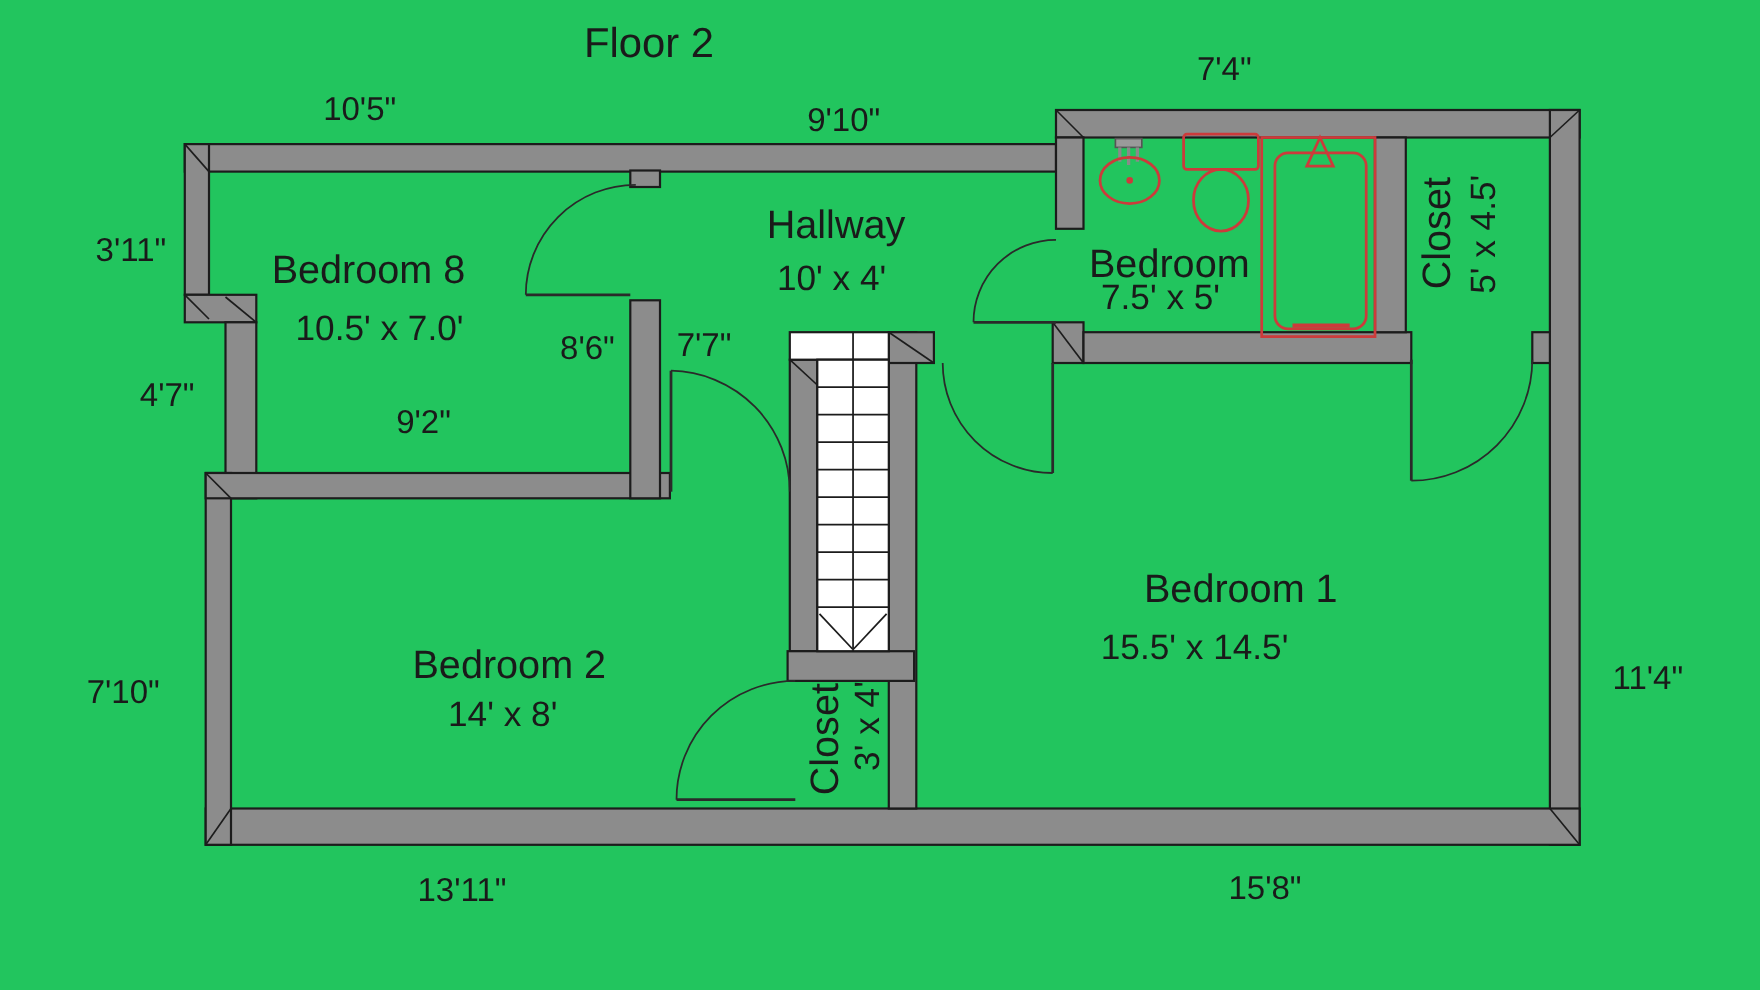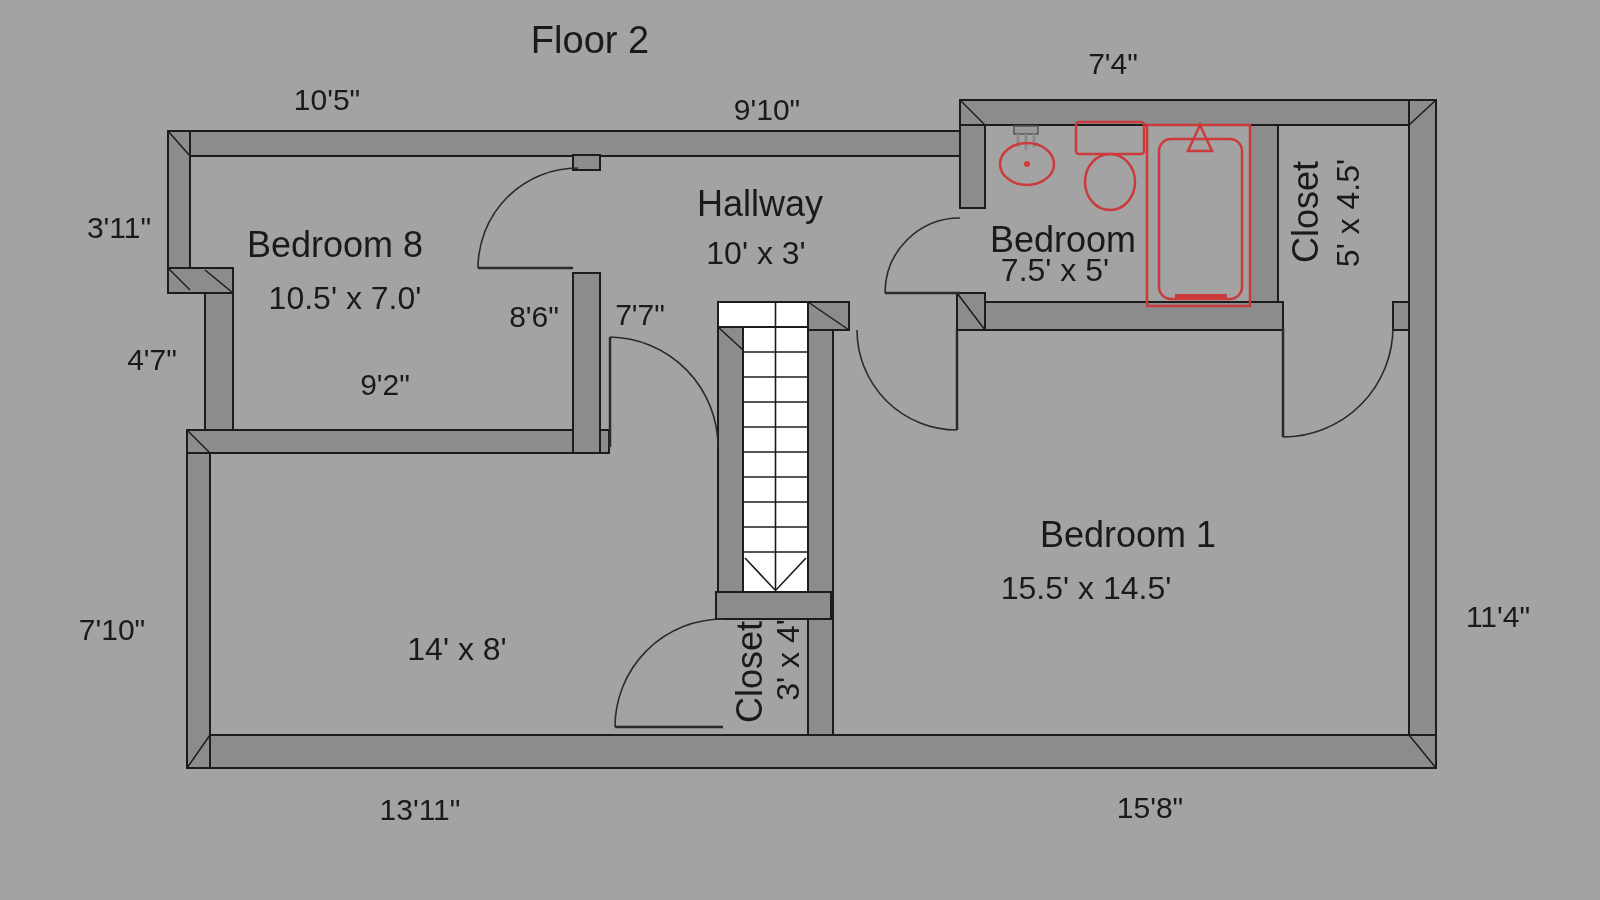--- a/index.html
+++ b/index.html
@@ -1,17 +1,17 @@
 <!DOCTYPE html>
 <html><head>
 <meta charset="utf-8">
 <style>
   html,body{margin:0;padding:0;background:#ffffff;}
   .plan{
-    position:relative;width:1600px;height:900px;background:#a3a3a3;
+    position:relative;width:1600px;height:900px;background:#22c55e;
     font-family:"Liberation Sans", sans-serif;color:#1a1a1a;overflow:hidden;
   }
   .plan svg{position:absolute;left:0;top:0;}
   .lbl{position:absolute;transform:translate(-50%,-50%);white-space:nowrap;line-height:1;}
   .lbl.rot{transform:translate(-50%,-50%) rotate(-90deg);}
   .title{font-size:38px;}
   .room{font-size:36px;}
   .size{font-size:32px;}
   .dim{font-size:30px;}
 </style>
@@ -139,28 +139,29 @@
   <div class="lbl dim" style="left:420px;top:810px;">13'11"</div>
   <div class="lbl dim" style="left:1150px;top:808px;">15'8"</div>
   <div class="lbl dim" style="left:385px;top:385px;">9'2"</div>
   <div class="lbl dim" style="left:534px;top:317px;">8'6"</div>
   <div class="lbl dim" style="left:640px;top:315px;">7'7"</div>
 
   <div class="lbl room" style="left:335px;top:245px;">Bedroom 8</div>
   <div class="lbl size" style="left:345px;top:298px;">10.5' x 7.0'</div>
 
   <div class="lbl room" style="left:760px;top:204px;">Hallway</div>
-  <div class="lbl size" style="left:756px;top:253px;">10' x 3'</div>
+  <div class="lbl size" style="left:756px;top:253px;">10' x 4'</div>
 
   <div class="lbl room" style="left:1063px;top:240px;">Bedroom</div>
   <div class="lbl size" style="left:1055px;top:270px;">7.5' x 5'</div>
 
   <div class="lbl room" style="left:1084px;top:535px;margin-left:44px;">Bedroom 1</div>
   <div class="lbl size" style="left:1086px;top:588px;">15.5' x 14.5'</div>
 
+  <div class="lbl room" style="left:463px;top:604px;">Bedroom 2</div>
   <div class="lbl size" style="left:457px;top:649px;">14' x 8'</div>
 
   <div class="lbl room rot" style="left:1306px;top:212px;">Closet</div>
   <div class="lbl size rot" style="left:1348px;top:213px;">5' x 4.5'</div>
 
   <div class="lbl room rot" style="left:750px;top:672px;">Closet</div>
   <div class="lbl size rot" style="left:788px;top:660px;">3' x 4'</div>
 
 </div>
 

